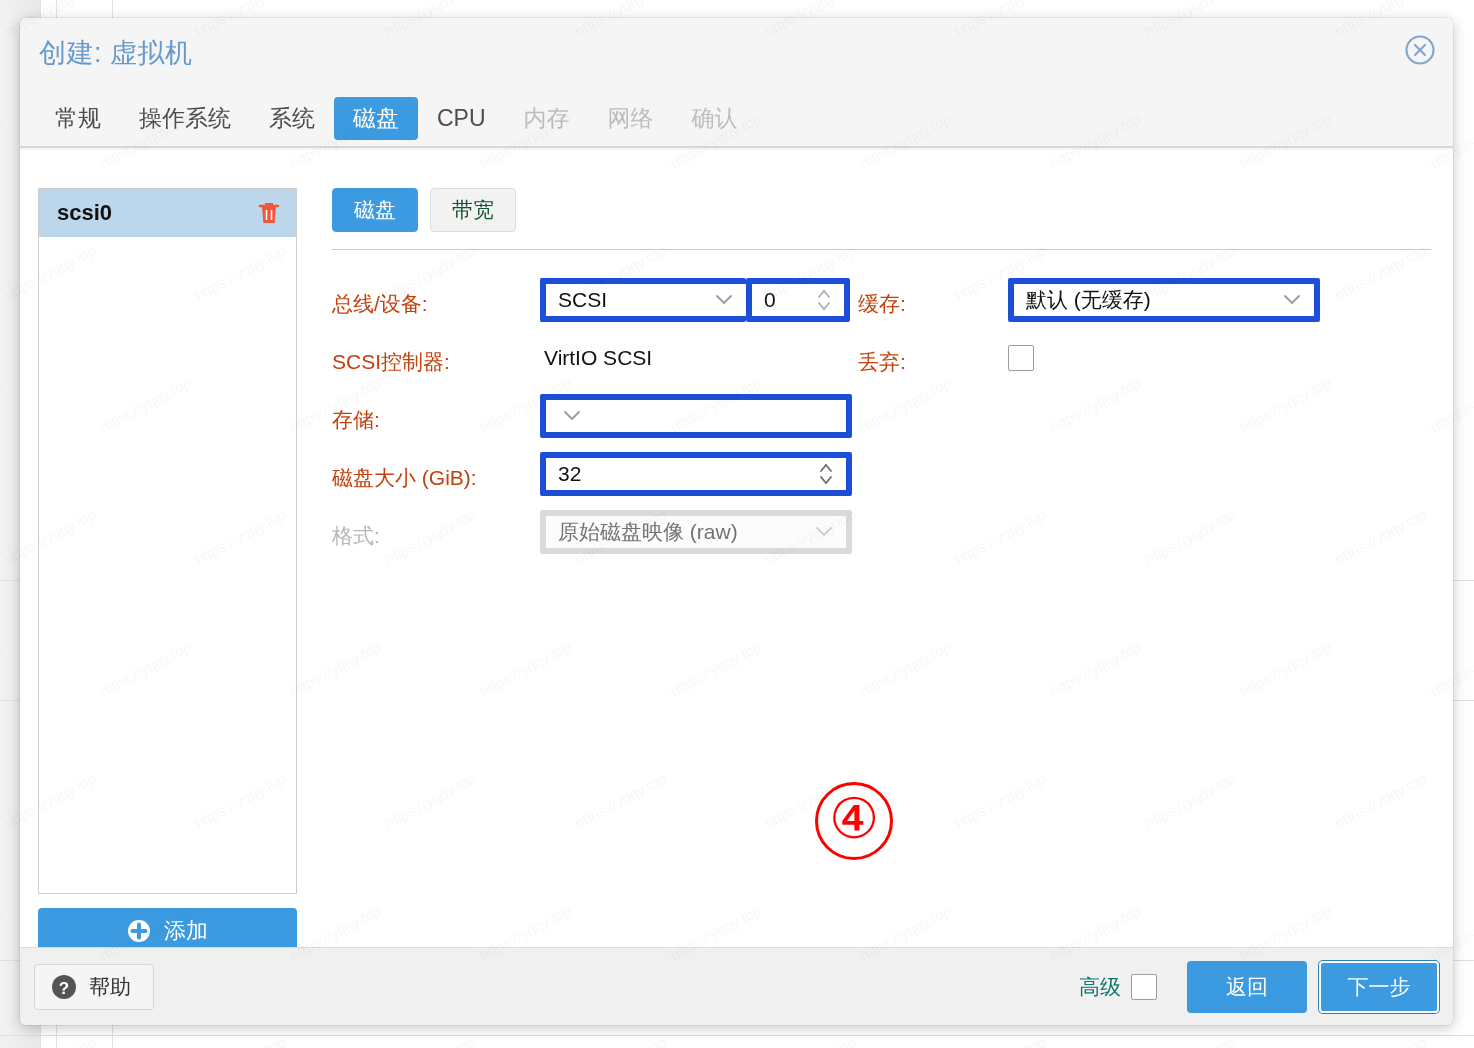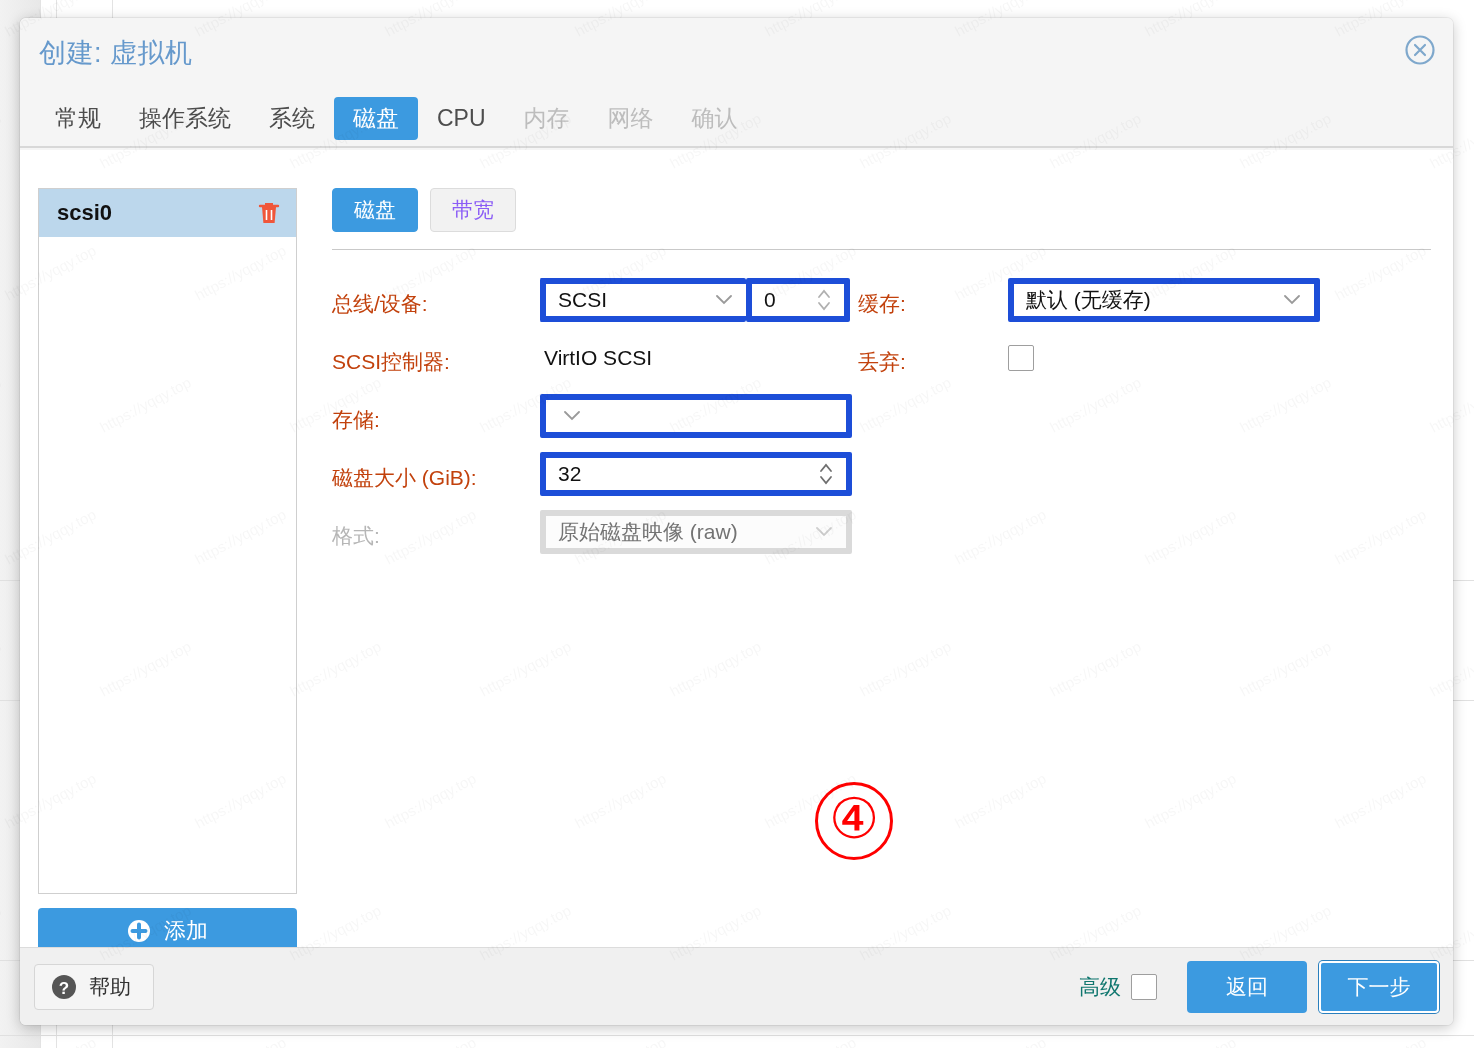--- a/index.html
+++ b/index.html
@@ -192,21 +192,21 @@
   .subtabs {
     display: flex;
     gap: 12px;
     margin-bottom: 17px;
   }
   .subtab {
     font-size: 21px;
     padding: 8px 21px;
     border-radius: 4px;
     cursor: pointer;
-    color: #8b5cf6;
+    color: #14532d;
     background: #f2f2f2;
     border: 1px solid #dcdcdc;
     line-height: 1.25;
     font-family: inherit;
   }
   .subtab.active {
     background: #3c9ae0;
     color: #ffffff;
     border-color: #3c9ae0;
   }

